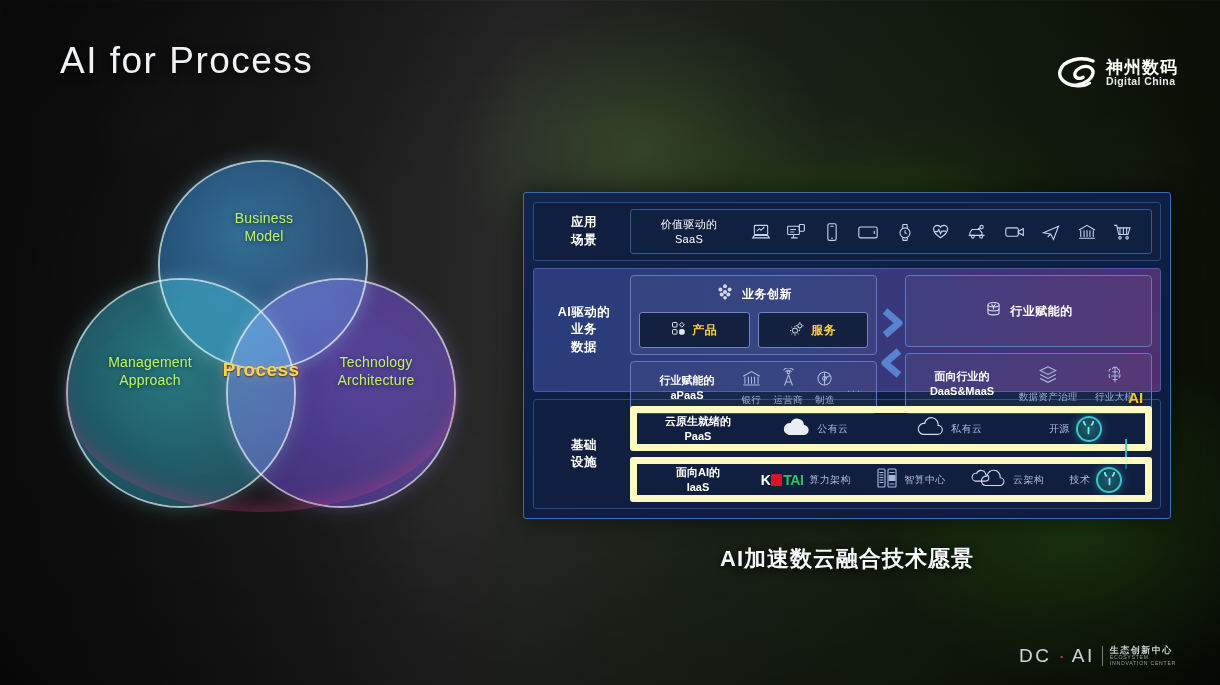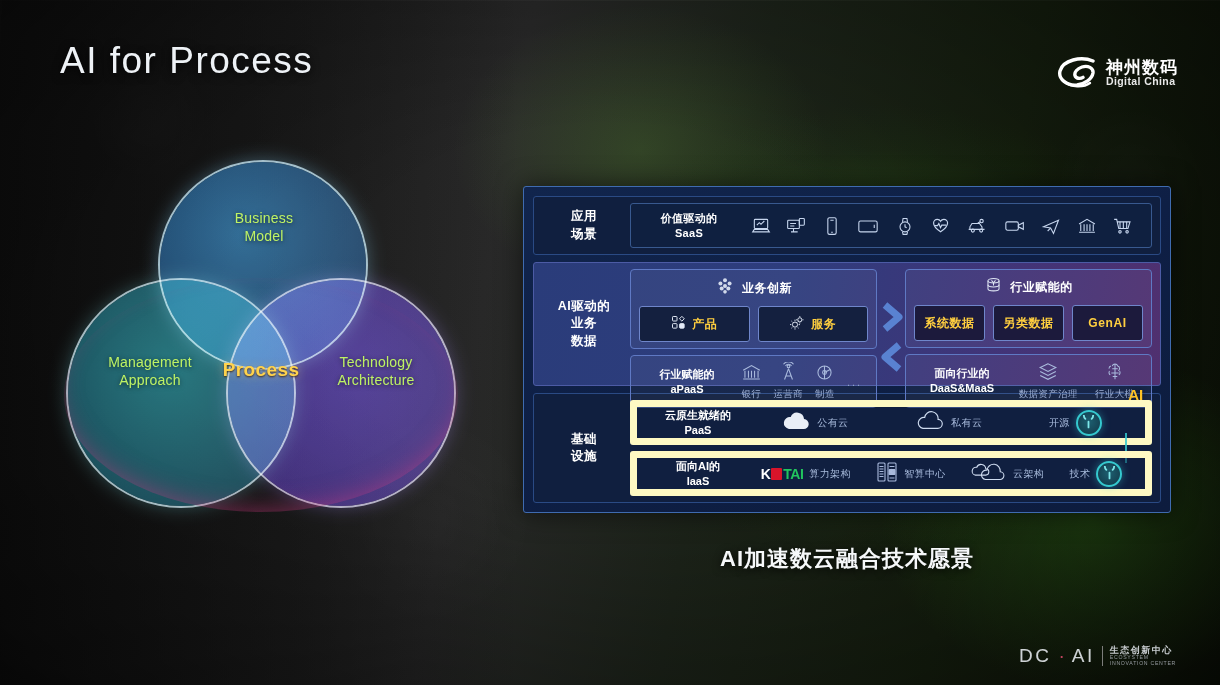--- a/index.html
+++ b/index.html
@@ -114,21 +114,21 @@
   }
   #venn-caption {
     position: absolute; left: 68px; top: 545px; width: 386px;
     text-align: center; color: #f3f6f8;
     font-size: 21px; letter-spacing: .8px;
     text-shadow: 0 2px 8px rgba(0,0,0,0.8);
   }
 
   
   #arch {
-    position: absolute; left: 523px; top: 186px;
+    position: absolute; left: 523px; top: 192px;
     width: 648px; height: 327px;
     background: linear-gradient(160deg, #11254d 0%, #0e1f45 45%, #0d1c3e 100%);
     border: 1px solid #3f6bb0;
     border-radius: 3px;
     box-shadow: 0 0 26px rgba(0,0,0,0.55);
     padding: 9px;
     display: flex; flex-direction: column; gap: 7px;
   }
   .arch-row {
     display: flex; align-items: stretch;
@@ -152,21 +152,21 @@
   .row-body { flex: 1; display: flex; flex-direction: column; gap: 6px; }
 
   
   .scene-box {
     flex: 1; display: flex; align-items: center;
     border: 1px solid #38598f; border-radius: 3px;
     background: rgba(15,32,66,0.55);
     padding: 0 10px;
   }
   .scene-label {
-    color: #ffffff; font-weight: 700; font-size: 11px; line-height: 1.35;
+    color: #ffffff; font-weight: 400; font-size: 11px; line-height: 1.35;
     text-align: center; width: 96px; letter-spacing: .3px;
   }
   .scene-icons { flex: 1; display: flex; align-items: center; justify-content: space-around; padding-left: 6px; }
   .scene-icons svg { display: block; }
 
   
   .data-cols { display: flex; gap: 0; flex: 1; position: relative; }
   .data-col { flex: 1; display: flex; flex-direction: column; gap: 6px; }
   .data-col.left  { padding-right: 14px; }
   .data-col.right { padding-left: 14px; }
@@ -498,31 +498,20 @@
                 <span>
                   <svg width="19" height="19" viewBox="0 0 24 24" fill="none" stroke="#dfe6f4" stroke-width="1.3">
                       <ellipse cx="12" cy="6" rx="7" ry="2.8"></ellipse>
                       <path d="M5 6v10c0 1.5 3.1 2.8 7 2.8s7-1.3 7-2.8V6"></path>
                       <path d="M5 11c0 1.5 3.1 2.8 7 2.8s7-1.3 7-2.8"></path>
                       <path d="M9.5 5.5l2.5 3 2.5-3M12 8.5v3.5"></path>
                     </svg>
                 </span>
                 <span class="ht">行业赋能的</span>
               </div>
-              <div class="chips">
-                <div class="chip plain">
-                  <span>系统数据</span>
-                </div>
-                <div class="chip plain">
-                  <span>另类数据</span>
-                </div>
-                <div class="chip plain">
-                  <span>GenAI</span>
-                </div>
-              </div>
             </div>
 
             <div class="panel short">
               <div class="svc-label">
                 <div>面向行业的</div>
                 <div>DaaS&amp;MaaS</div>
               </div>
               <div class="svc-items">
                 <div class="svc-item">
                   <span><svg width="22" height="22" viewBox="0 0 24 24" fill="none" stroke="#aabbdd" stroke-width="1.2">

